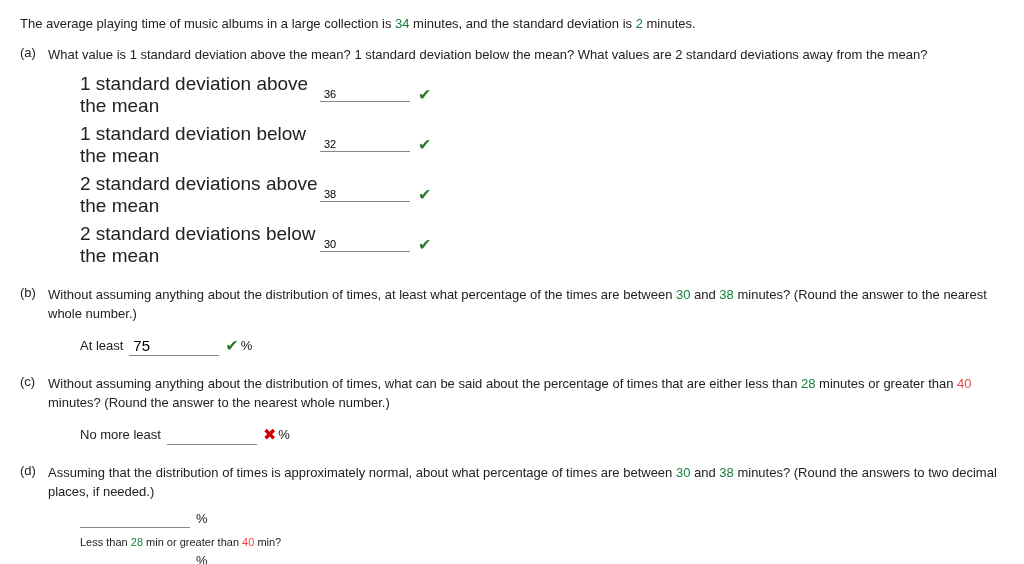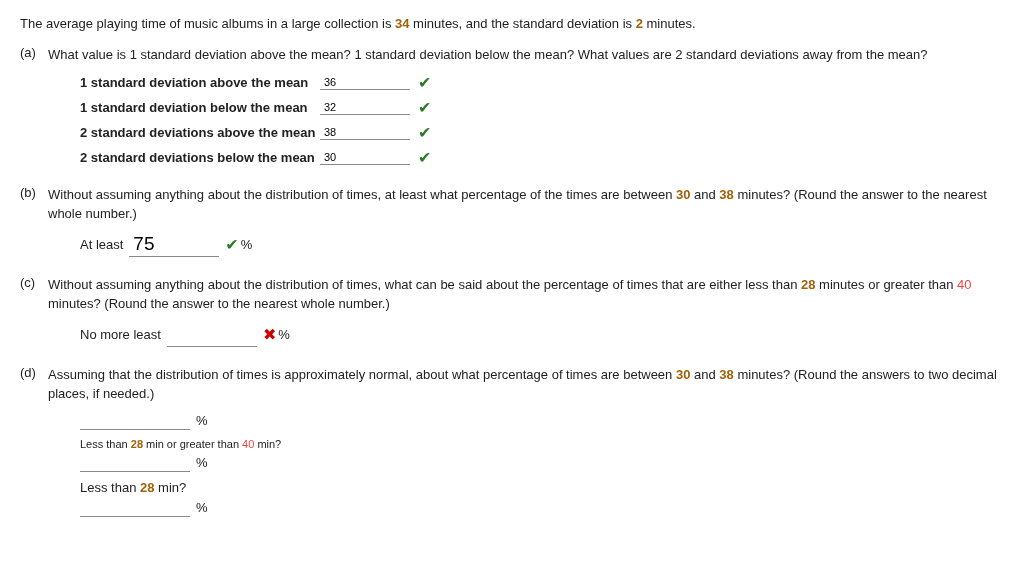--- a/index.html
+++ b/index.html
@@ -9,21 +9,21 @@
       background: #fff;
       color: #222;
       padding: 16px 20px;
       width: 1024px;
       min-height: 564px;
     }
     .intro {
       margin-bottom: 14px;
       font-size: 13px;
     }
-    .highlight-red { color: #a16207; font-weight: bold; }
+    .highlight-red { color: #15803d; font-weight: normal; }
     .highlight-orange { color: #ef4444; font-weight: normal; }
     .section {
       margin-bottom: 18px;
     }
     .section-header {
       display: flex;
       align-items: flex-start;
       margin-bottom: 8px;
     }
     .section-letter {
@@ -36,49 +36,48 @@
       line-height: 1.5;
     }
     .answer-row {
       display: flex;
       align-items: center;
       margin-bottom: 6px;
       margin-left: 60px;
     }
     .answer-label {
       width: 240px;
-      font-size: 13px;
-      font-weight: bold;
+      font-size: 19px;
     }
     .answer-input {
       width: 90px;
       border: none;
       border-bottom: 1px solid #888;
       font-size: 11px;
       padding: 1px 4px;
       outline: none;
       margin-right: 8px;
     }
     .check-icon { color: #2a7a2a; font-size: 16px; }
     .cross-icon { color: #cc0000; font-size: 16px; }
     .inline-answer-row {
       display: flex;
       align-items: center;
       margin-left: 60px;
-      margin-top: 4px;
+      margin-top: 12px;
     }
     .inline-label {
       font-size: 13px;
       margin-right: 6px;
     }
     .inline-input {
       width: 90px;
       border: none;
       border-bottom: 1px solid #888;
-      font-size: 19px;
+      font-size: 15px;
       padding: 1px 4px;
       outline: none;
       margin-right: 6px;
     }
     .percent-label { font-size: 13px; margin-left: 2px; }
     .sub-section {
       margin-left: 60px;
       margin-top: 8px;
     }
     .sub-row {

